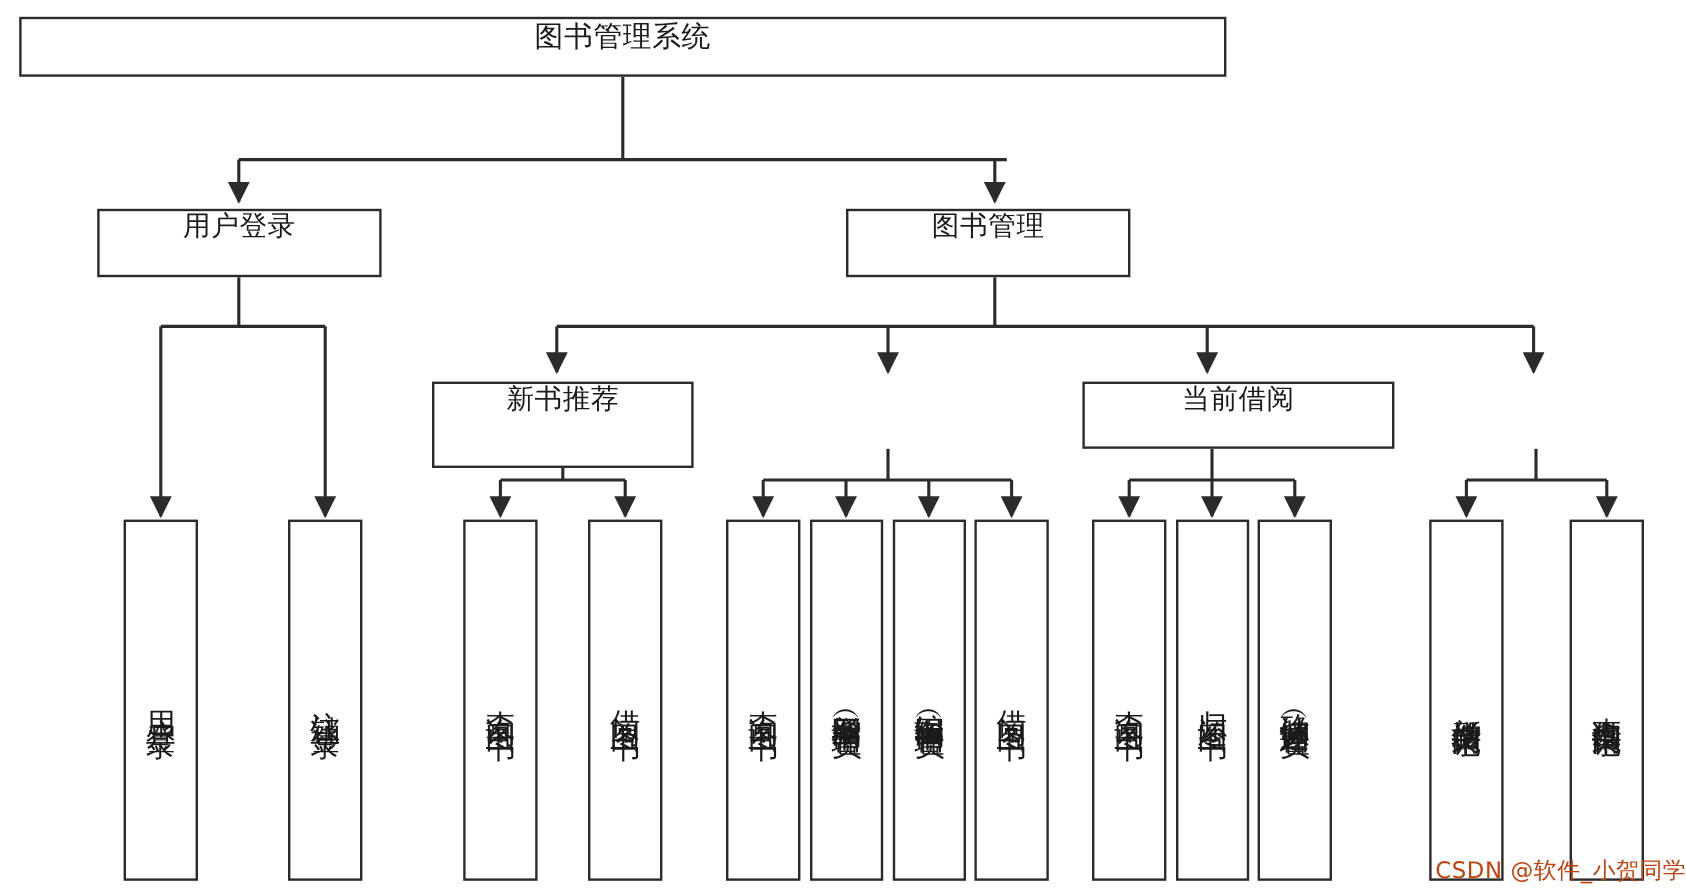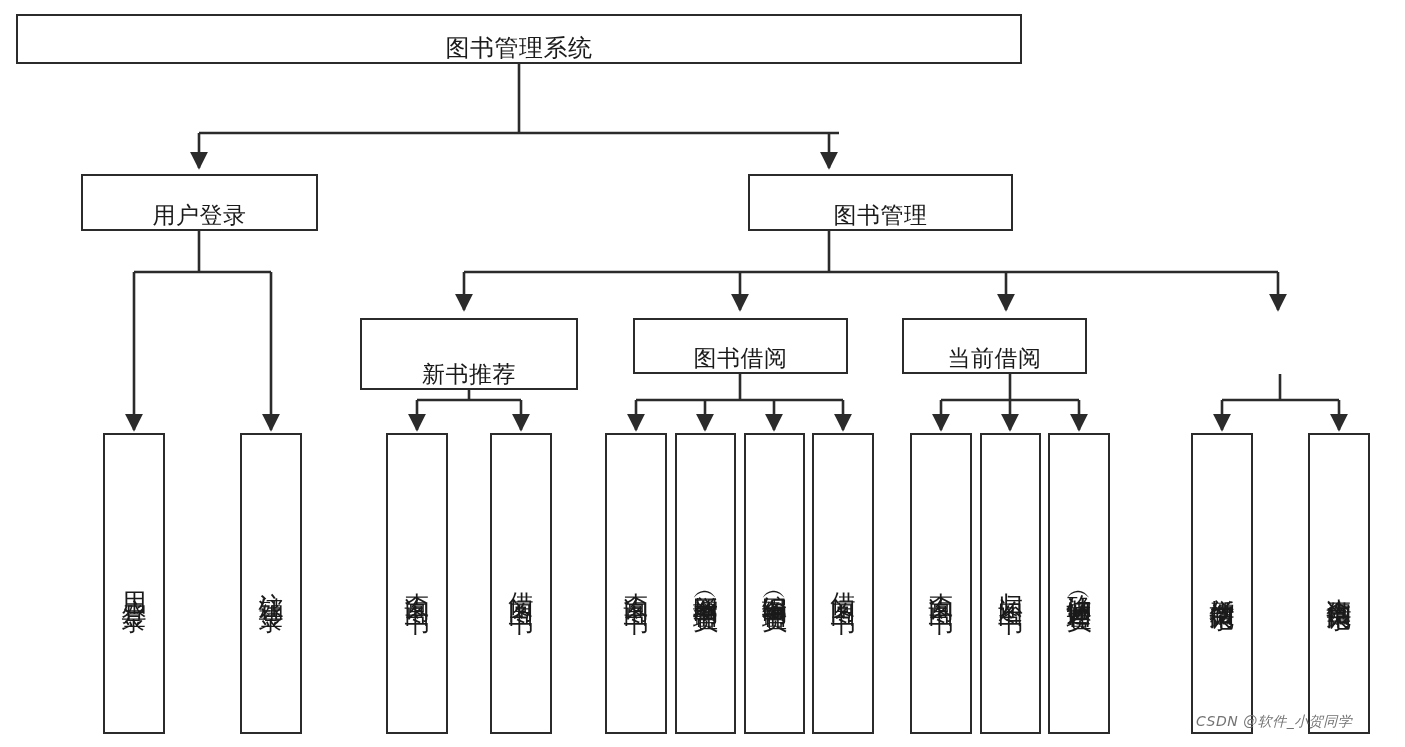--- a/index.html
+++ b/index.html
@@ -26,21 +26,21 @@
     width: 1405px;
     height: 747px;
     pointer-events: none;
   }
   .node {
     position: absolute;
     box-sizing: border-box;
     background: #ffffff;
     border: 2px solid #2b2b2b;
     display: flex;
-    align-items: flex-end;
+    align-items: flex-start;
     justify-content: center;
     text-align: center;
     z-index: 2;
   }
   .node .lbl {
     display: block;
     line-height: 1.18;
     letter-spacing: 0.5px;
     color: #1a1a1a;
     white-space: nowrap;
@@ -64,26 +64,25 @@
     line-height: 1.0;
     letter-spacing: 6px;
     white-space: nowrap;
   }
   .node.v.long .lbl {
     font-size: 25px;
     letter-spacing: 2px;
   }
   .watermark {
     position: absolute;
-    font-size: 14px;
-    color: #737373;
+    font-size: 19px;
+    color: #c2410c;
     white-space: nowrap;
     z-index: 5;
     letter-spacing: 0.5px;
-    font-style: italic;
   }
 </style>
 </head>
 <body>
 
 <div id="canvas">
 
   <svg id="edges" viewBox="0 0 1405 747" xmlns="http://www.w3.org/2000/svg">
     <defs>
       <marker id="arrow" viewBox="0 0 10 10" refX="9" refY="5" markerWidth="7" markerHeight="7" orient="auto-start-reverse">
@@ -134,31 +133,28 @@
     </g>
   </svg>
 
   <div class="node h root" style="left:16px; top:14px; width:1006px; height:50px;">
     <span class="lbl">图书管理系统</span>
   </div>
 
   <div class="node h" style="left:81px; top:174px; width:237px; height:57px;">
     <span class="lbl">用户登录</span>
   </div>
-  <div class="node h" style="left:748px; top:174px; width:265px; height:57px;">
+  <div class="node h" style="left:705px; top:174px; width:237px; height:57px;">
     <span class="lbl">图书管理</span>
   </div>
 
   <div class="node h" style="left:360px; top:318px; width:218px; height:72px;">
     <span class="lbl">新书推荐</span>
   </div>
-  <div class="node h" style="left:633px; top:318px; width:215px; height:56px;">
-    <span class="lbl">图书借阅</span>
-  </div>
-  <div class="node h" style="left:902px; top:318px; width:185px; height:56px;">
+  <div class="node h" style="left:902px; top:318px; width:260px; height:56px;">
     <span class="lbl">当前借阅</span>
   </div>
 
   <div class="node v" style="left:103px; top:433px; width:62px; height:301px;">
     <span class="lbl">用户登录</span>
   </div>
   <div class="node v" style="left:240px; top:433px; width:62px; height:301px;">
     <span class="lbl">注销登录</span>
   </div>
 

